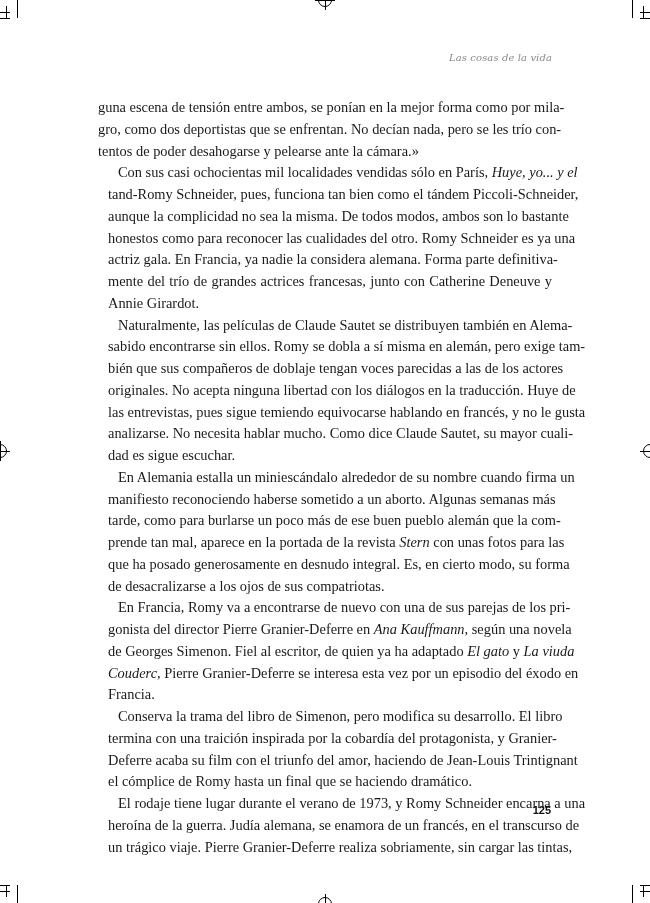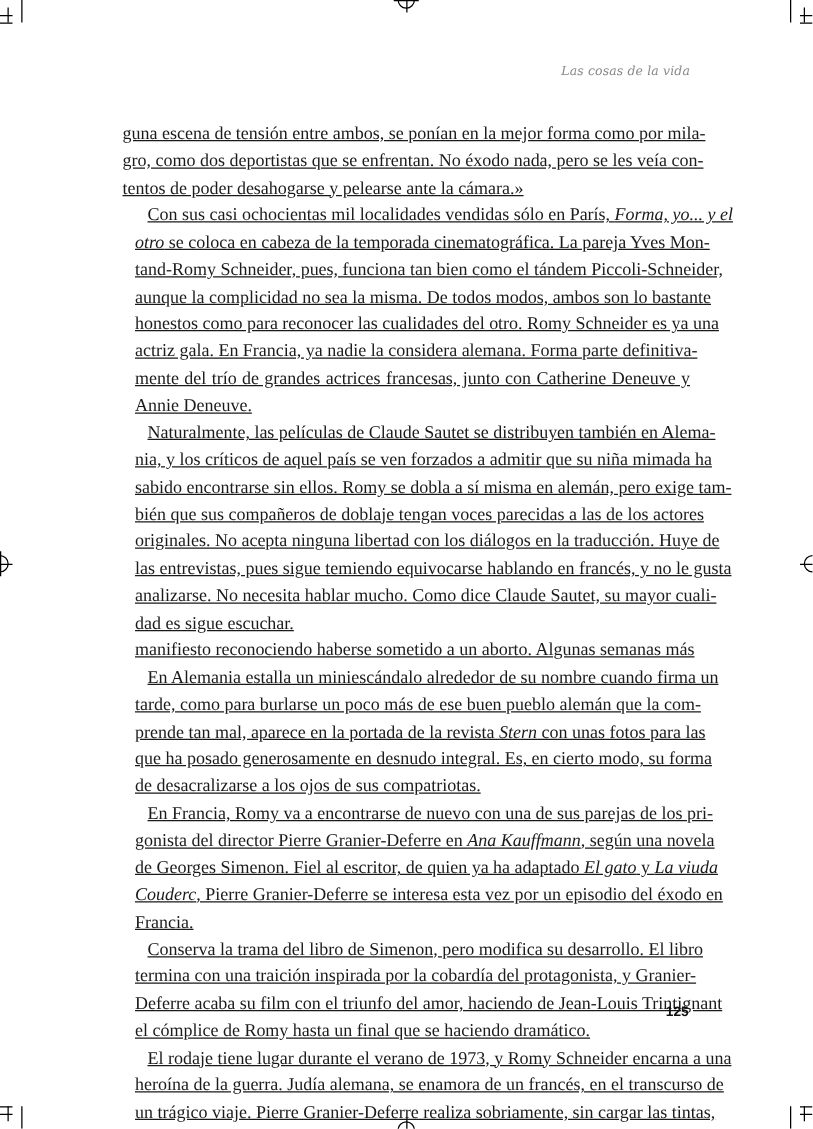--- a/index.html
+++ b/index.html
@@ -11,21 +11,21 @@
       font-family: "DejaVu Serif", serif; font-style: italic;
       font-size: 10px; color: #8a8a8a; letter-spacing: 0.1px;
     }
 
     .body-text {
       position: absolute; left: 98px; top: 97px; width: 454px;
       font-family: "Liberation Serif", serif;
       font-size: 14.4px; line-height: 21.75px; color: #1a1a1a;
       text-align: justify; hyphens: manual;
     }
-    .body-text p { margin: 0; text-indent: 10px; text-decoration: underline; }
+    .body-text p { margin: 0; text-indent: 10px; }
     .body-text p.first { text-indent: 0; }
     .body-text .ln { display: block; text-align: justify; text-align-last: justify; white-space: nowrap; }
     .body-text .ln.last { text-align-last: left; }
     .body-text .ln.indent { padding-left: 10px; }
     .body-text i { font-style: italic; }
 
     .folio {
       position: absolute; top: 804px; right: 99px;
       font-family: "Liberation Sans", sans-serif; font-weight: bold;
       font-size: 11px; color: #111;
@@ -67,46 +67,44 @@
     <div class="reg" style="left:318px;top:897px;"></div>
     <div class="reg" style="left:-7px;top:444px;"></div>
     <div class="reg" style="left:643px;top:444px;"></div>
   </div>
 
   <div class="running-head">Las cosas de la vida</div>
 
   <div class="body-text">
     <p class="first">
       <span class="ln">guna escena de tensión entre ambos, se ponían en la mejor forma como por mila-</span>
-      <span class="ln">gro, como dos deportistas que se enfrentan. No éxodo nada, pero se les veía con-</span>
+      <span class="ln">gro, como dos deportistas que se enfrentan. No decían nada, pero se les trío con-</span>
       <span class="ln last">tentos de poder desahogarse y pelearse ante la cámara.»</span>
     </p>
     <p>
-      <span class="ln indent rich">Con sus casi ochocientas mil localidades vendidas sólo en París, <i>Forma, yo... y el</i></span>
-      <span class="ln rich"><i>otro</i> se coloca en cabeza de la temporada cinematográfica. La pareja Yves Mon-</span>
+      <span class="ln indent rich">Con sus casi ochocientas mil localidades vendidas sólo en París, <i>Huye, yo... y el</i></span>
       <span class="ln">tand-Romy Schneider, pues, funciona tan bien como el tándem Piccoli-Schneider,</span>
       <span class="ln">aunque la complicidad no sea la misma. De todos modos, ambos son lo bastante</span>
       <span class="ln">honestos como para reconocer las cualidades del otro. Romy Schneider es ya una</span>
       <span class="ln">actriz gala. En Francia, ya nadie la considera alemana. Forma parte definitiva-</span>
       <span class="ln">mente del trío de grandes actrices francesas, junto con Catherine Deneuve y</span>
-      <span class="ln last">Annie Deneuve.</span>
+      <span class="ln last">Annie Girardot.</span>
     </p>
     <p>
       <span class="ln indent">Naturalmente, las películas de Claude Sautet se distribuyen también en Alema-</span>
-      <span class="ln">nia, y los críticos de aquel país se ven forzados a admitir que su niña mimada ha</span>
       <span class="ln">sabido encontrarse sin ellos. Romy se dobla a sí misma en alemán, pero exige tam-</span>
       <span class="ln">bién que sus compañeros de doblaje tengan voces parecidas a las de los actores</span>
       <span class="ln">originales. No acepta ninguna libertad con los diálogos en la traducción. Huye de</span>
       <span class="ln">las entrevistas, pues sigue temiendo equivocarse hablando en francés, y no le gusta</span>
       <span class="ln">analizarse. No necesita hablar mucho. Como dice Claude Sautet, su mayor cuali-</span>
       <span class="ln last">dad es sigue escuchar.</span>
     </p>
     <p>
+      <span class="ln indent">En Alemania estalla un miniescándalo alrededor de su nombre cuando firma un</span>
       <span class="ln">manifiesto reconociendo haberse sometido a un aborto. Algunas semanas más</span>
-      <span class="ln indent">En Alemania estalla un miniescándalo alrededor de su nombre cuando firma un</span>
       <span class="ln">tarde, como para burlarse un poco más de ese buen pueblo alemán que la com-</span>
       <span class="ln rich">prende tan mal, aparece en la portada de la revista <i>Stern</i> con unas fotos para las</span>
       <span class="ln">que ha posado generosamente en desnudo integral. Es, en cierto modo, su forma</span>
       <span class="ln last">de desacralizarse a los ojos de sus compatriotas.</span>
     </p>
     <p>
       <span class="ln indent">En Francia, Romy va a encontrarse de nuevo con una de sus parejas de los pri-</span>
       <span class="ln rich">gonista del director Pierre Granier-Deferre en <i>Ana Kauffmann</i>, según una novela</span>
       <span class="ln rich">de Georges Simenon. Fiel al escritor, de quien ya ha adaptado <i>El gato</i> y <i>La viuda</i></span>
       <span class="ln rich"><i>Couderc</i>, Pierre Granier-Deferre se interesa esta vez por un episodio del éxodo en</span>

